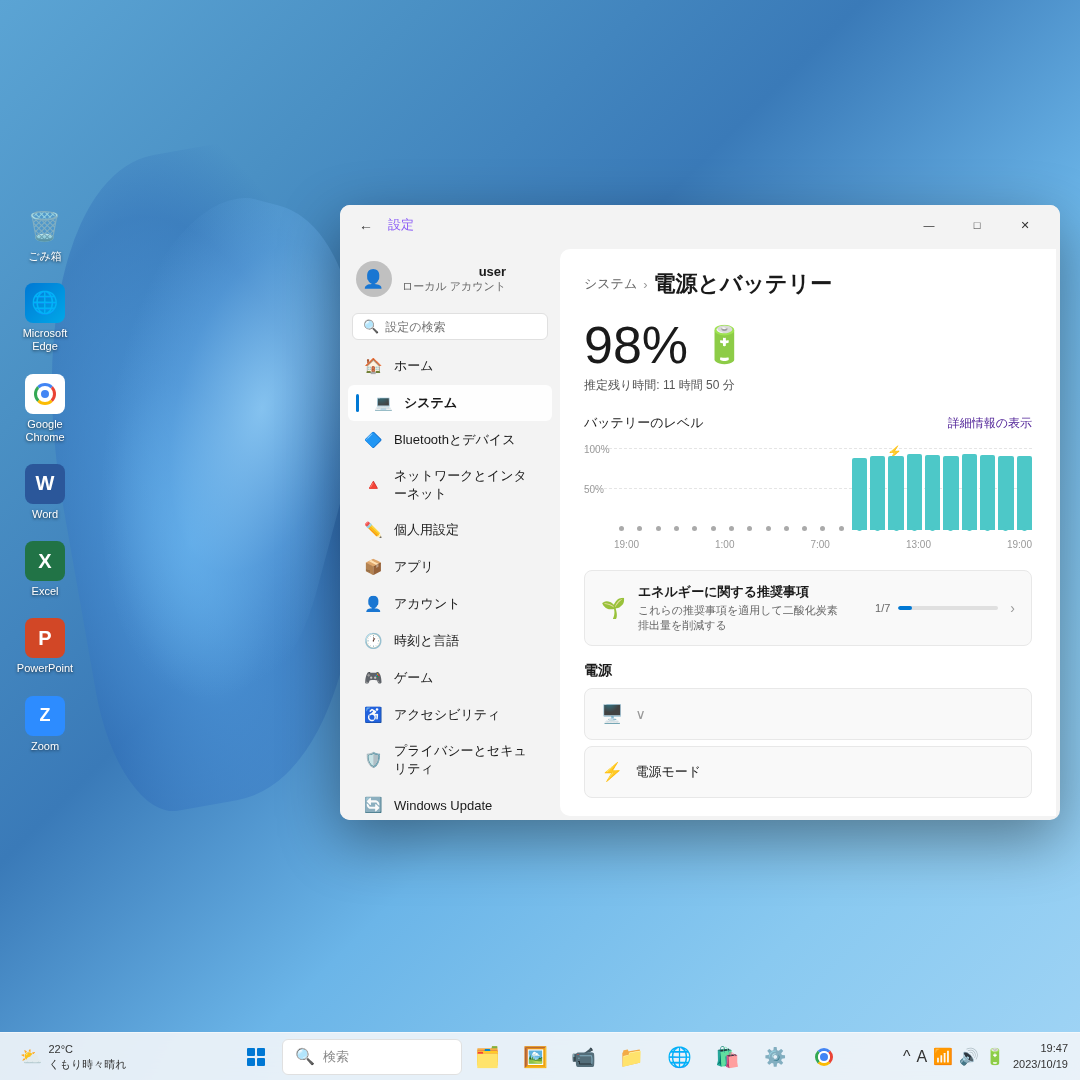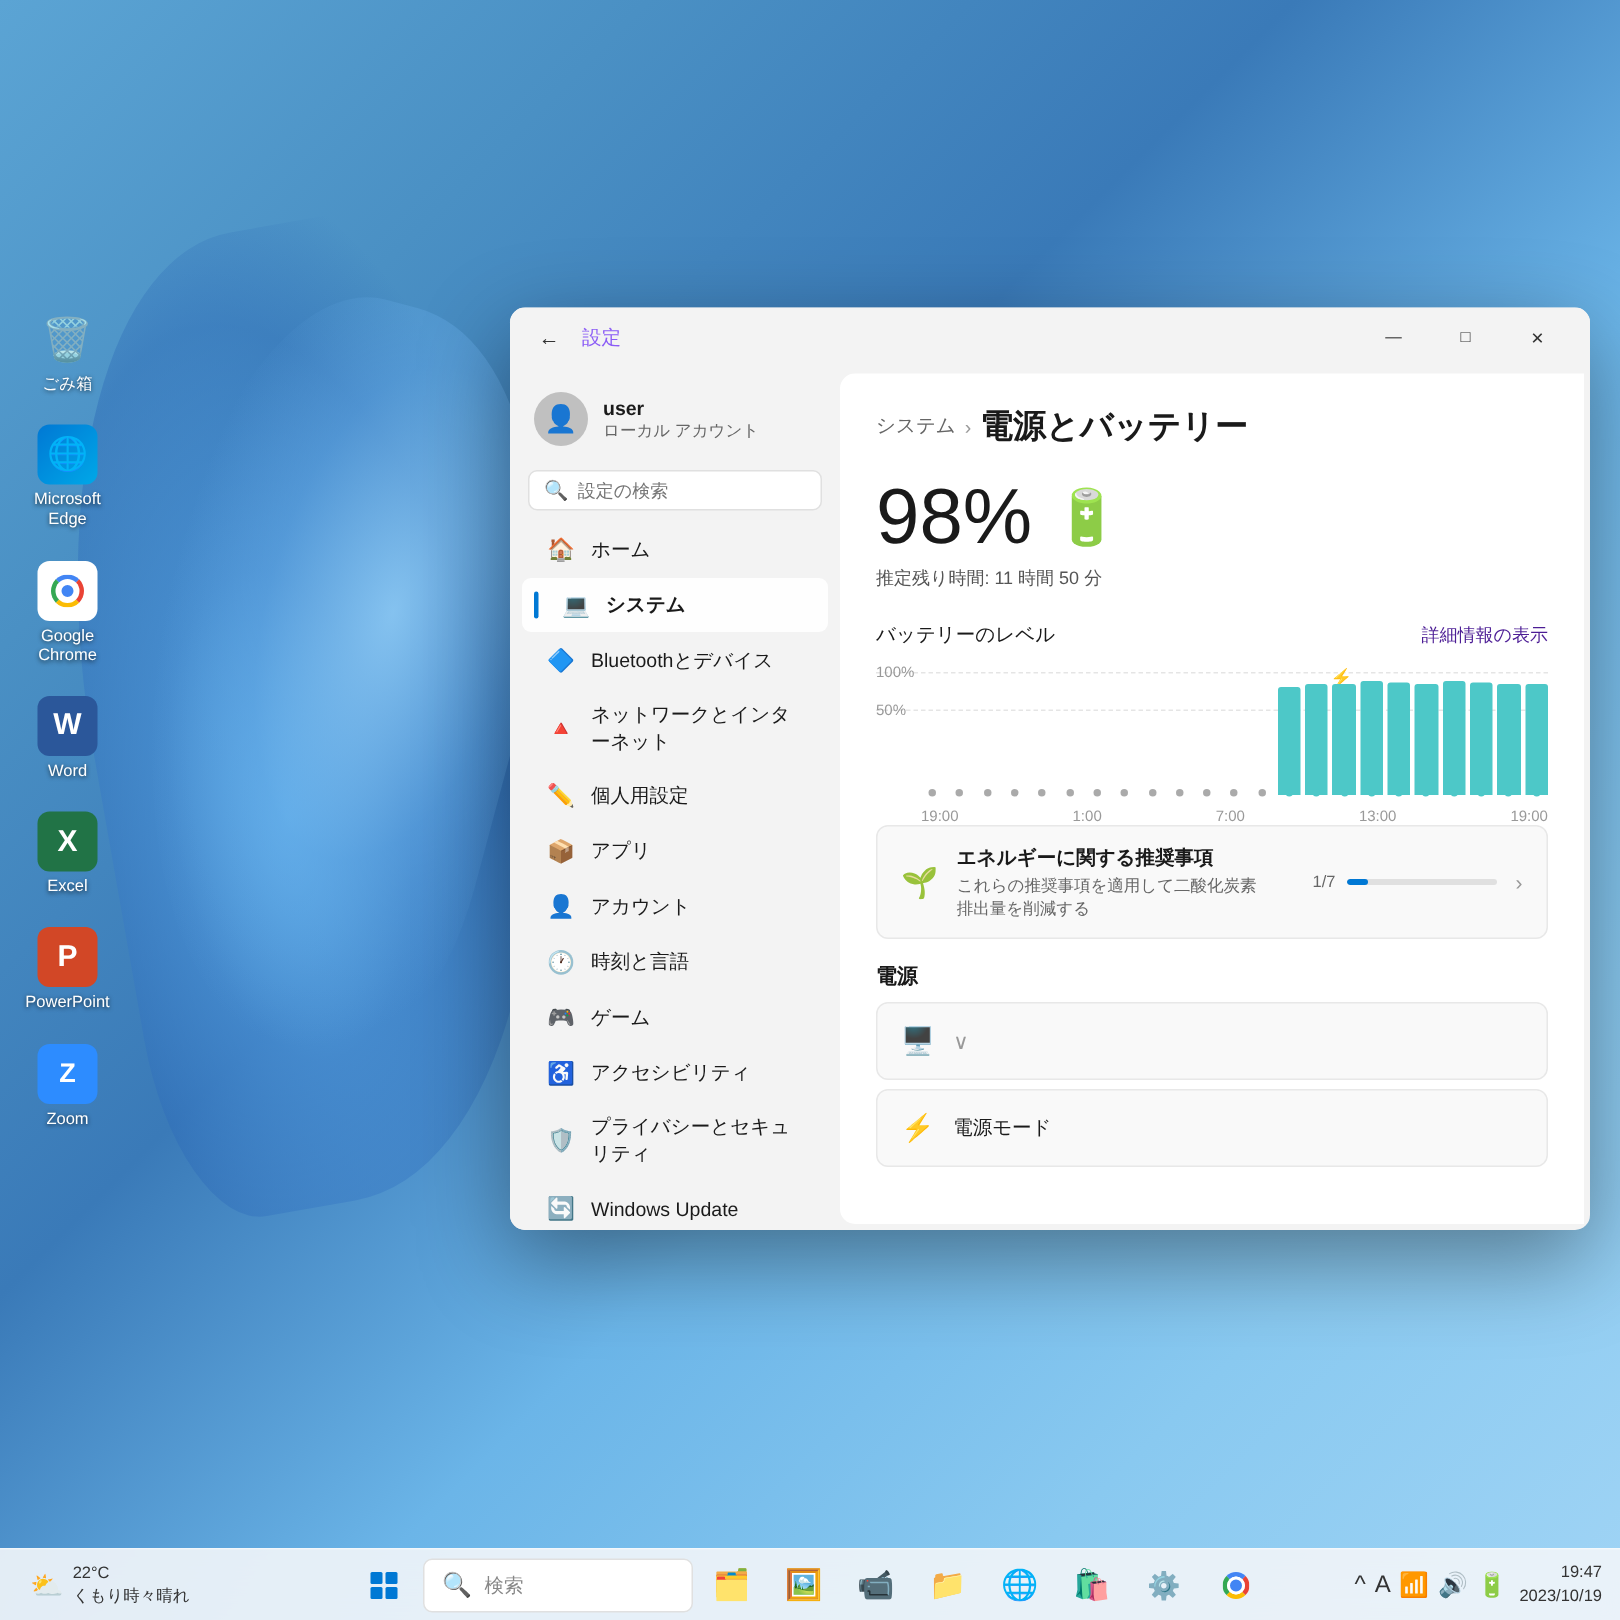--- a/index.html
+++ b/index.html
@@ -180,21 +180,21 @@
       height: 36px;
       border-radius: 50%;
       background: #c0c0c0;
       display: flex;
       align-items: center;
       justify-content: center;
       font-size: 18px;
       color: #666;
       flex-shrink: 0;
     }
-    .user-info { display: flex; flex-direction: column; }
+    .user-info { display: flex; flex-direction: column; align-items: flex-end; }
     .user-name { font-size: 13px; font-weight: 600; color: #1a1a1a; }
     .user-role { font-size: 11px; color: #666; }
 
     
     .search-box {
       margin: 0 12px 8px;
       display: flex;
       align-items: center;
       background: white;
       border: 1px solid #e0e0e0;
@@ -300,21 +300,21 @@
       margin-bottom: 8px;
     }
     .chart-title { font-size: 13px; font-weight: 400; color: #1a1a1a; }
     .chart-link { font-size: 12px; color: #4c1d95; cursor: pointer; }
 
     .battery-chart {
       position: relative;
       height: 110px;
       background: white;
       border-radius: 4px;
-      margin-bottom: 0;
+      margin-bottom: 20px;
       text-align: right;
     }
     .chart-grid-line {
       position: absolute;
       left: 0;
       right: 0;
       border-top: 1px dashed #e5e5e5;
       font-size: 10px;
       color: #999;
     }
@@ -710,21 +710,21 @@
 
         <div class="chart-header">
           <span class="chart-title">バッテリーのレベル</span>
           <span class="chart-link">詳細情報の表示</span>
         </div>
         <div class="battery-chart">
 
           <div class="chart-grid-line" style="top: 8px;">
             <span class="chart-grid-label">100%</span>
           </div>
-          <div class="chart-grid-line" style="top: 33px;">
+          <div class="chart-grid-line" style="top: 48px;">
             <span class="chart-grid-label">50%</span>
           </div>
 
           <div class="charge-indicator" style="right: 130px; top: 5px;">⚡</div>
 
           <div class="chart-bars">
 
             <div class="chart-bar empty" style="height:0px"></div>
             <div class="chart-bar empty" style="height:0px"></div>
             <div class="chart-bar empty" style="height:0px"></div>

